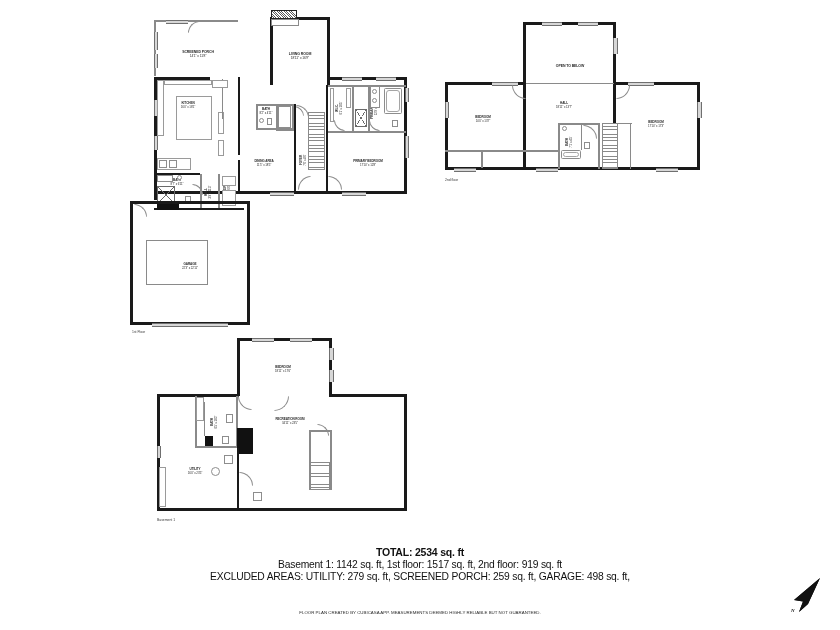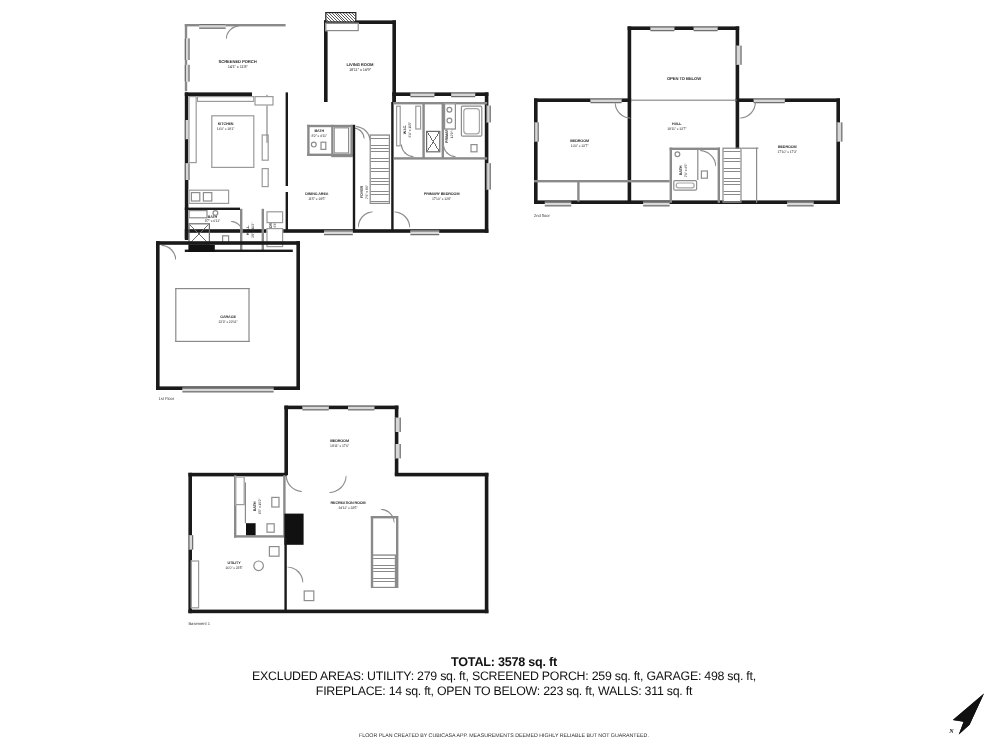--- a/index.html
+++ b/index.html
@@ -440,23 +440,23 @@
 
   <div class="thinwall" style="left:157px; top:98px; width:1.6px; height:60px;"></div>
   <div class="thinwall" style="left:178px; top:98px; width:1.6px; height:60px;"></div>
   <div class="thinwall" style="left:157px; top:98px; width:22px; height:1.6px;"></div>
   <div class="stair" style="left:158px; top:130px; width:20px; height:28px;"></div>
 
   <div class="floor-tag" style="left:5px; top:186px;">Basement 1</div>
 </div>
 
 <div class="footer" style="top:546px;">
-  <div class="ft-total">TOTAL: 3578 sq. ft</div>
+  <div class="ft-total">TOTAL: 2534 sq. ft</div>
+  <div class="ft-line">Basement 1: 1142 sq. ft, 1st floor: 1517 sq. ft, 2nd floor: 919 sq. ft</div>
   <div class="ft-line">EXCLUDED AREAS: UTILITY: 279 sq. ft, SCREENED PORCH: 259 sq. ft, GARAGE: 498 sq. ft,</div>
-  <div class="ft-line">FIREPLACE: 14 sq. ft, OPEN TO BELOW: 223 sq. ft, WALLS: 311 sq. ft</div>
 </div>
 <div class="footer" style="top:610px;">
   <div class="ft-disc">FLOOR PLAN CREATED BY CUBICASA APP. MEASUREMENTS DEEMED HIGHLY RELIABLE BUT NOT GUARANTEED.</div>
 </div>
 
 <div class="compass" style="left:786px; top:572px; width:46px; height:48px;">
   <svg width="46" height="48" viewBox="0 0 46 48">
     <polygon points="34,6 8,28 17,29.5 13,40 22,32 34,6" fill="#111"></polygon>
     <polygon points="34,6 22,32 13,40 17,29.5 8,28" fill="#111"></polygon>
   </svg>

